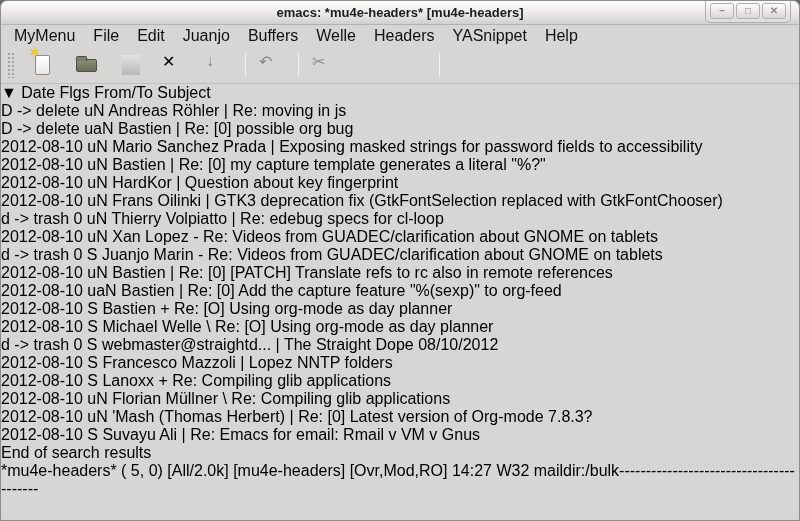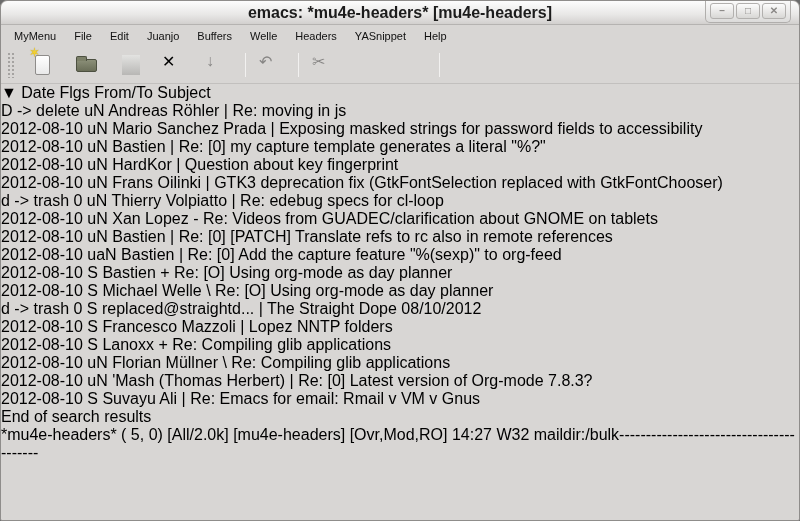--- a/index.html
+++ b/index.html
@@ -8,34 +8,34 @@
     position:relative; width:800px; height:521px;
     background:#d8d6d4; border:1px solid #8f8d8b; border-radius:7px 7px 2px 2px; overflow:hidden;
   }
   
   .titlebar {
     position:relative; height:24px;
     background:linear-gradient(#fdfdfd,#e8e7e6 60%,#d2d0ce);
     border-bottom:1px solid #b5b3b1; border-radius:7px 7px 0 0;
     display:flex; align-items:center; justify-content:center;
   }
-  .title-text { font-size:16px; font-weight:bold; color:#1c1c1c; letter-spacing:0; }
+  .title-text { font-size:13px; font-weight:bold; color:#1c1c1c; letter-spacing:0; }
   .win-controls {
     position:absolute; right:8px; top:0; height:22px; display:flex; gap:2px;
     background:linear-gradient(#fafafa,#dcdbda); border:1px solid #b0aeac; border-top:none;
     border-radius:0 0 5px 5px; padding:2px 4px;
   }
   .win-btn {
     width:24px; height:16px; border:1px solid #b2b0ae; border-radius:3px;
     background:linear-gradient(#fcfcfc,#d8d7d5);
     color:#8a8886; font-size:10px; font-weight:bold; line-height:14px; text-align:center; cursor:default;
   }
   
   .menubar { height:22px; display:flex; align-items:center; padding-left:4px; background:#d8d6d4; }
-  .menu-item { font-size:11px; color:#111; padding:2px 9px; }
+  .menu-item { font-size:16px; color:#111; padding:2px 9px; }
   
   .toolbar { height:37px; display:flex; align-items:center; background:#d8d6d4; padding-left:4px; border-bottom:1px solid #c2c0be; }
   .grip { width:8px; height:26px; margin:0 6px 0 2px;
     background-image:radial-gradient(#a5a3a1 1px, transparent 1.2px); background-size:4px 4px; }
   .tbtn { position:relative; width:26px; height:26px; margin:0 9px; flex:0 0 auto; }
   .tbtn.disabled { opacity:.38; filter:grayscale(1); }
   .tsep { width:1px; height:24px; background:#b0aeac; border-right:1px solid #f2f1f0; margin:0 4px; flex:0 0 auto; }
   
   .ic-page { position:absolute; left:5px; top:3px; width:15px; height:20px; background:linear-gradient(#ffffff,#e9e9e9); border:1px solid #8e8c8a; border-radius:2px; }
   .ic-star { position:absolute; left:-1px; top:-7px; color:#f2cf2f; font-size:13px; text-shadow:0 0 1px #a98c00; }
@@ -160,31 +160,33 @@
       <div class="tbtn">
         <div class="ic-lens"></div>
         <div class="ic-handle"></div>
       </div>
     </div>
 
   <div class="textarea">
     <div class="headerline"> ▼ Date     Flgs From/To                Subject</div>
     <div class="rows" id="rows">
         <div class="row unread"><span class="mark">D </span><span class="action">-&gt; delete</span><span>  </span><span class="flags">uN   </span><span class="from">Andreas Röhler         </span><span class="prefix">| </span><span class="subject">Re: moving in js</span></div>
+        <div class="row unread"><span class="mark">D </span><span class="action">-&gt; delete</span><span>  </span><span class="flags">uaN  </span><span class="from">Bastien                </span><span class="prefix">| </span><span class="subject">Re: [0] possible org bug</span></div>
         <div class="row unread"><span class="mark">  </span><span class="date">2012-08-10 </span><span class="flags">uN   </span><span class="from">Mario Sanchez Prada    </span><span class="prefix">| </span><span class="subject">Exposing masked strings for password fields to accessibility</span></div>
         <div class="row selected"><span class="mark">  </span><span class="date">2012-08-10 </span><span class="flags">uN   </span><span class="from">Bastien                </span><span class="prefix">| </span><span class="subject">Re: [0] my capture template generates a literal "%?"</span></div>
         <div class="row unread"><span class="mark">  </span><span class="date">2012-08-10 </span><span class="flags">uN   </span><span class="from">HardKor                </span><span class="prefix">| </span><span class="subject">Question about key fingerprint</span></div>
         <div class="row unread"><span class="mark">  </span><span class="date">2012-08-10 </span><span class="flags">uN   </span><span class="from">Frans Oilinki          </span><span class="prefix">| </span><span class="subject">GTK3 deprecation fix (GtkFontSelection replaced with GtkFontChooser)</span></div>
         <div class="row unread"><span class="mark">d </span><span class="action">-&gt; trash</span><span class="num"> 0</span><span> </span><span class="flags">uN   </span><span class="from">Thierry Volpiatto      </span><span class="prefix">| </span><span class="subject">Re: edebug specs for cl-loop</span></div>
         <div class="row unread"><span class="mark">  </span><span class="date">2012-08-10 </span><span class="flags">uN   </span><span class="from">Xan Lopez              </span><span class="prefix">- </span><span class="subject">Re: Videos from GUADEC/clarification about GNOME on tablets</span></div>
+        <div class="row read"><span class="mark">d </span><span class="action">-&gt; trash</span><span class="num"> 0</span><span> </span><span class="flags">S    </span><span class="from">Juanjo Marin           </span><span class="prefix">- </span><span class="subject">Re: Videos from GUADEC/clarification about GNOME on tablets</span></div>
         <div class="row unread"><span class="mark">  </span><span class="date">2012-08-10 </span><span class="flags">uN   </span><span class="from">Bastien                </span><span class="prefix">| </span><span class="subject">Re: [0] [PATCH] Translate refs to rc also in remote references</span></div>
         <div class="row unread"><span class="mark">  </span><span class="date">2012-08-10 </span><span class="flags">uaN  </span><span class="from">Bastien                </span><span class="prefix">| </span><span class="subject">Re: [0] Add the capture feature "%(sexp)" to org-feed</span></div>
         <div class="row read"><span class="mark">  </span><span class="date">2012-08-10 </span><span class="flags">S    </span><span class="from">Bastien                </span><span class="prefix">+ </span><span class="subject">Re: [O] Using org-mode as day planner</span></div>
         <div class="row read"><span class="mark">  </span><span class="date">2012-08-10 </span><span class="flags">S    </span><span class="from">Michael Welle          </span><span class="prefix">  \ </span><span class="subject">Re: [O] Using org-mode as day planner</span></div>
-        <div class="row read"><span class="mark">d </span><span class="action">-&gt; trash</span><span class="num"> 0</span><span> </span><span class="flags">S    </span><span class="from">replaced@straightd... </span><span class="prefix">| </span><span class="subject">The Straight Dope 08/10/2012</span></div>
+        <div class="row read"><span class="mark">d </span><span class="action">-&gt; trash</span><span class="num"> 0</span><span> </span><span class="flags">S    </span><span class="from">webmaster@straightd... </span><span class="prefix">| </span><span class="subject">The Straight Dope 08/10/2012</span></div>
         <div class="row read"><span class="mark">  </span><span class="date">2012-08-10 </span><span class="flags">S    </span><span class="from">Francesco Mazzoli      </span><span class="prefix">| </span><span class="subject">Lopez NNTP folders</span></div>
         <div class="row read"><span class="mark">  </span><span class="date">2012-08-10 </span><span class="flags">S    </span><span class="from">Lanoxx                 </span><span class="prefix">+ </span><span class="subject">Re: Compiling glib applications</span></div>
         <div class="row unread"><span class="mark">  </span><span class="date">2012-08-10 </span><span class="flags">uN   </span><span class="from">Florian Müllner        </span><span class="prefix">  \ </span><span class="subject">Re: Compiling glib applications</span></div>
         <div class="row unread"><span class="mark">  </span><span class="date">2012-08-10 </span><span class="flags">uN   </span><span class="from">'Mash (Thomas Herbert) </span><span class="prefix">| </span><span class="subject">Re: [0] Latest version of Org-mode 7.8.3?</span></div>
         <div class="row read"><span class="mark">  </span><span class="date">2012-08-10 </span><span class="flags">S    </span><span class="from">Suvayu Ali             </span><span class="prefix">| </span><span class="subject">Re: Emacs for email: Rmail v VM v Gnus</span></div>
         <div class="footer-row">End of search results</div>
       </div>
     <div class="fringe-cursor" style="top:85px;"></div>
     <div class="modeline" id="modeline"><span class="ml-buf">*mu4e-headers*</span><span class="ml-plain"> ( </span><span class="ml-violet">5</span><span class="ml-plain">, </span><span class="ml-teal">0</span><span class="ml-plain">) </span><span class="ml-plain">[All/2.0k] </span><span class="ml-khaki">[mu4e-headers]</span><span class="ml-dim"> [</span><span class="ml-teal">Ovr</span><span class="ml-plain">,</span><span class="ml-mod">Mod</span><span class="ml-plain">,</span><span class="ml-violet">RO</span><span class="ml-plain">] </span><span class="ml-plain">14:27 </span><span class="ml-dim">W32 </span><span class="ml-violet">maildir:/bulk</span><span class="ml-violet">----------------------------------------</span></div>
     <div class="echo"></div>

